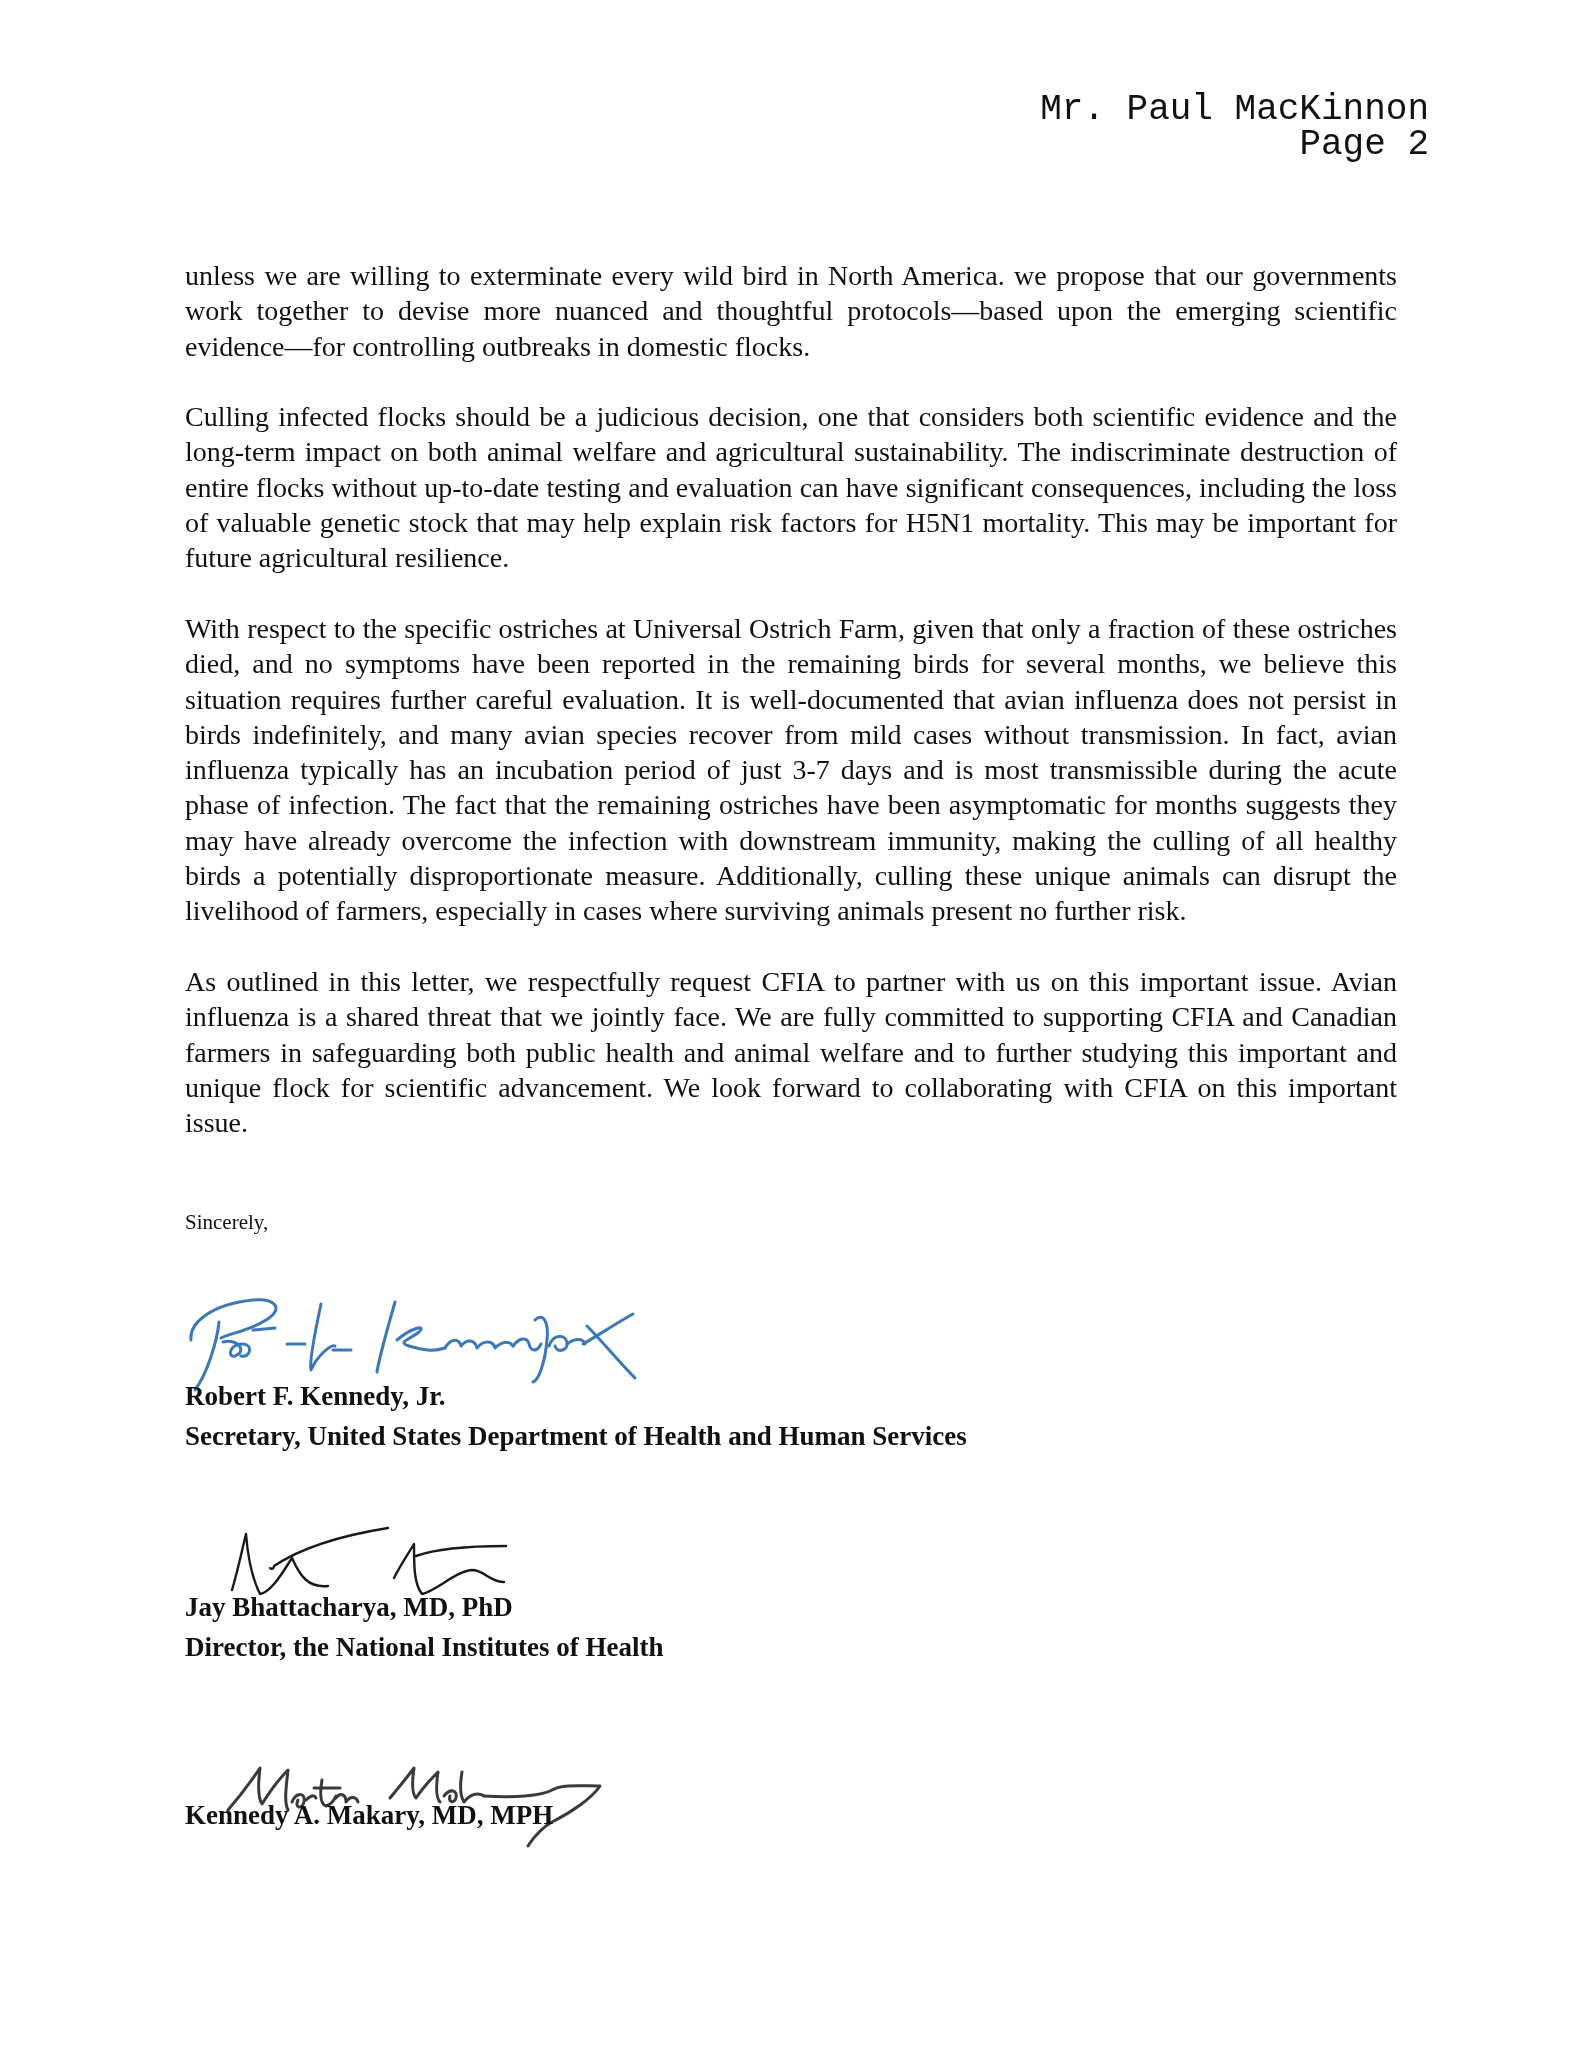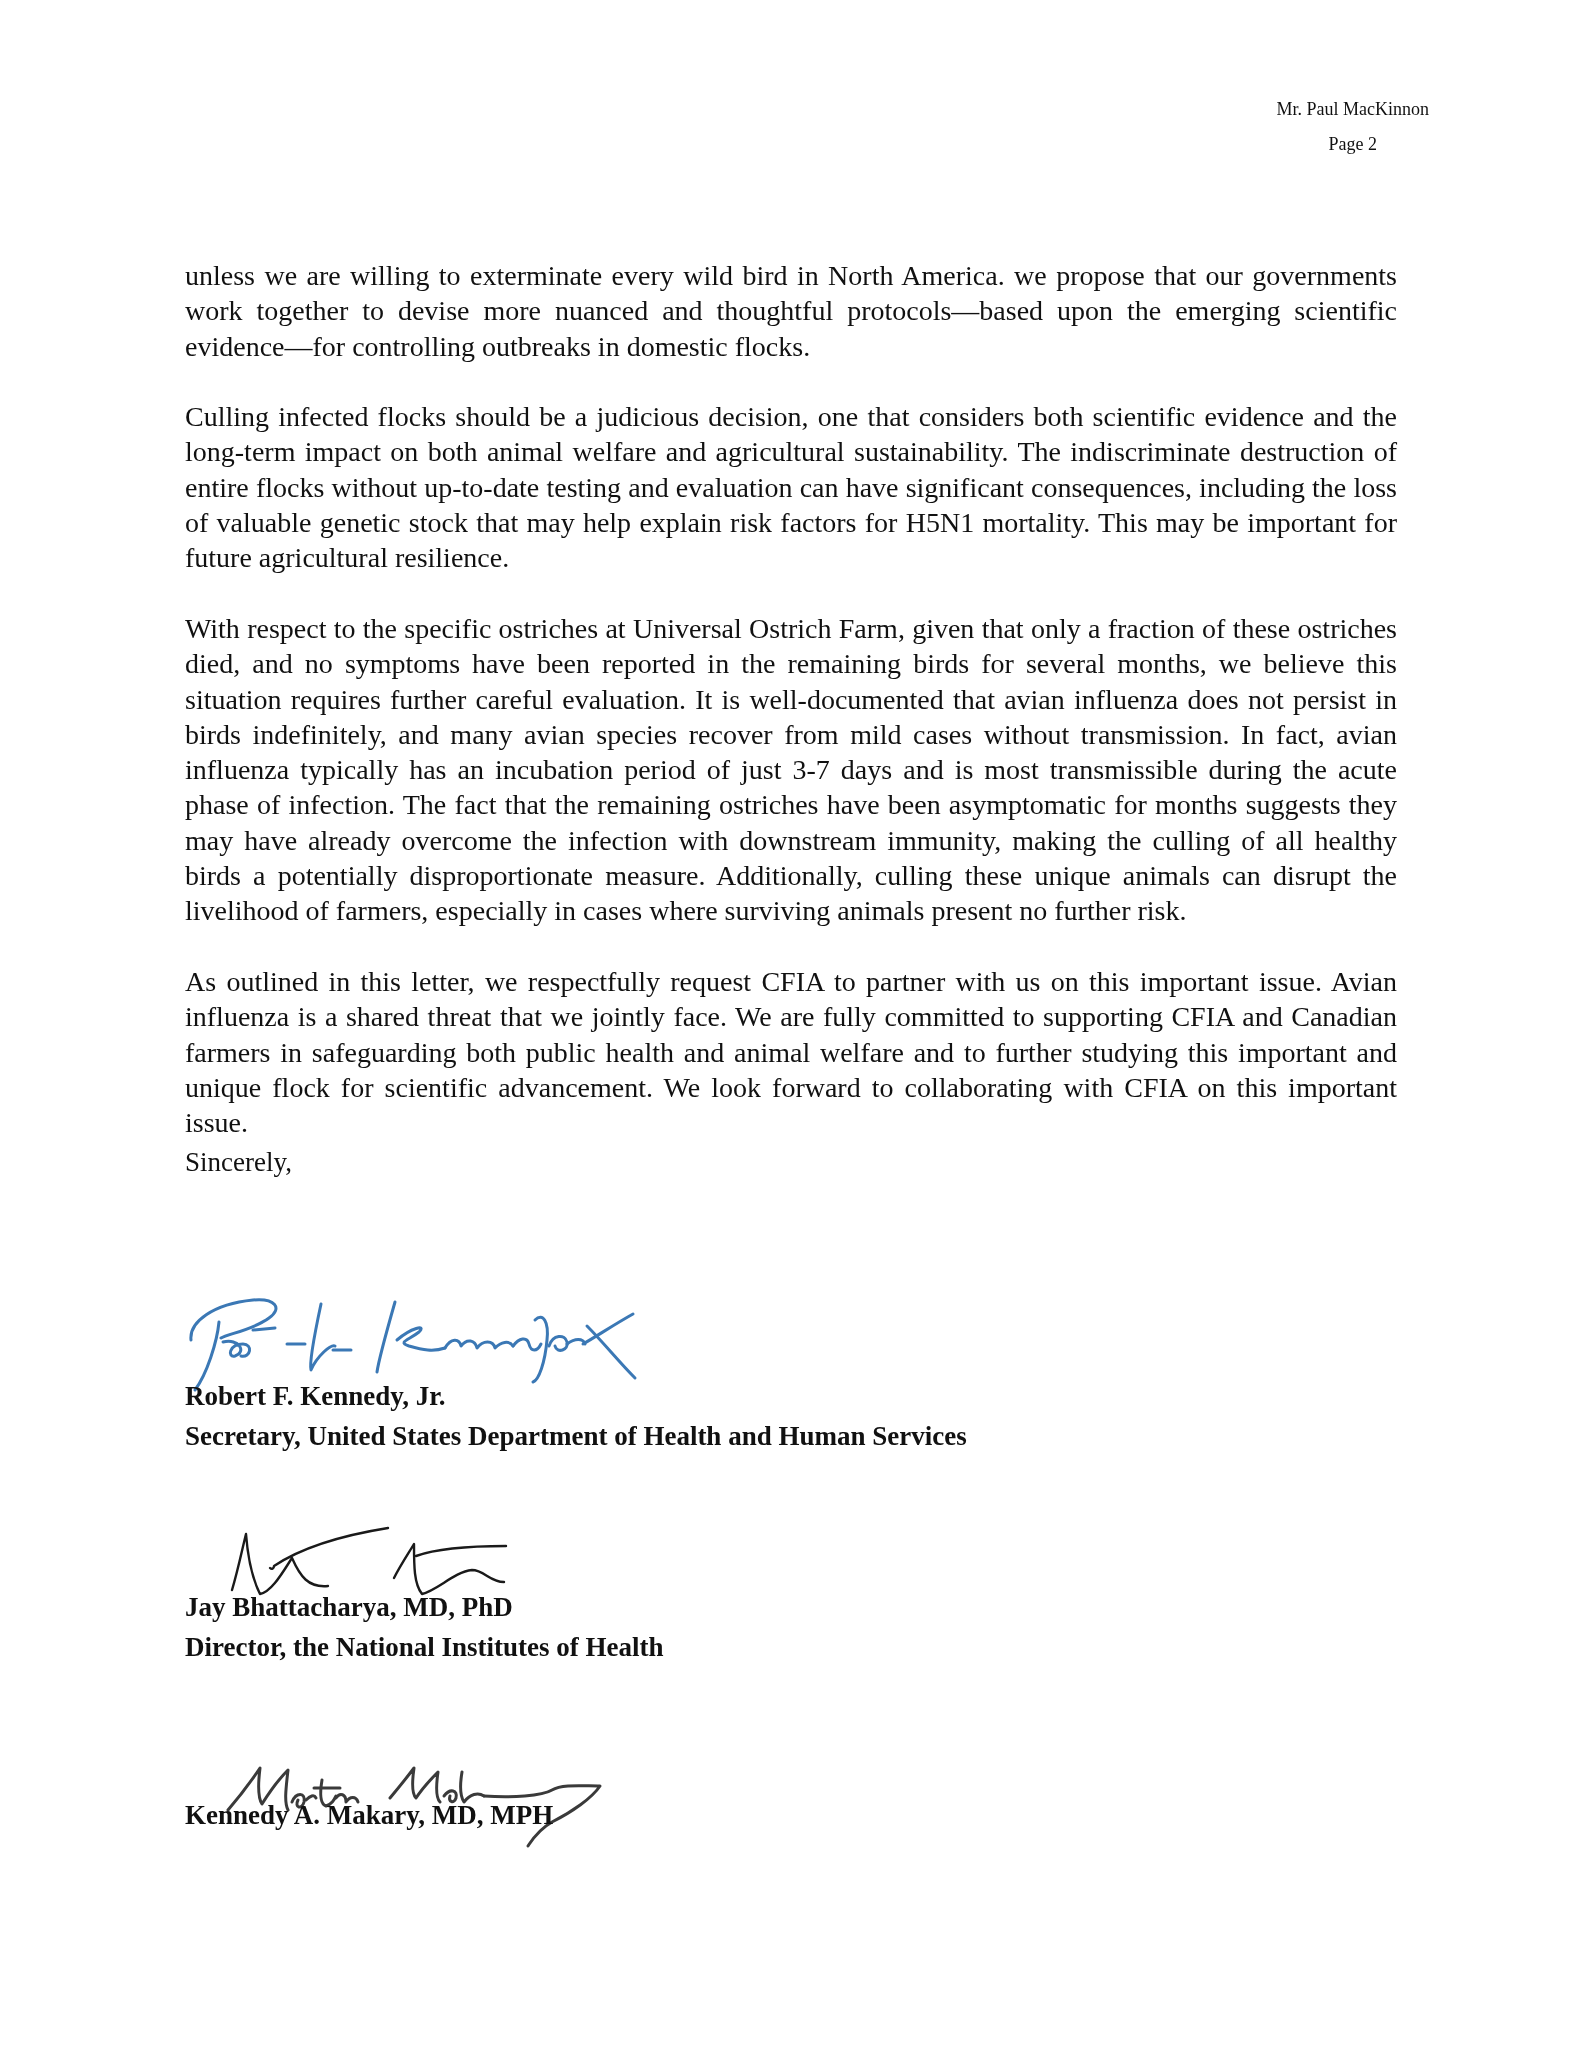--- a/index.html
+++ b/index.html
@@ -1,23 +1,23 @@
 <!DOCTYPE html>
 <html><head>
 <meta charset="utf-8">
 <style>
   html, body { margin: 0; padding: 0; background: #ffffff; }
   body { width: 1583px; height: 2048px; position: relative; overflow: hidden;
          font-family: "Liberation Serif", "DejaVu Serif", serif; color: #111111; }
-  .header { position: absolute; right: 154px; top: 92px; text-align: center;
-            font-size: 18px; line-height: 35px; }
+  .header { position: absolute; right: 154px; top: 92px; text-align: right;
+            font-size: 36px; line-height: 35px; font-family: Liberation Mono, monospace; }
   .body-text { position: absolute; left: 185px; width: 1212px; top: 258px;
                font-size: 28px; line-height: 35.3px; }
   .body-text p { margin: 0 0 35.3px 0; text-align: justify; text-justify: inter-word; }
-  .closing { position: absolute; left: 185px; top: 1145px; font-size: 27px; line-height: 35px; }
+  .closing { position: absolute; left: 185px; top: 1205px; font-size: 21px; line-height: 35px; }
   .sig-block { position: absolute; left: 185px; font-size: 27px; line-height: 40px; font-weight: bold; }
   .sig-block .line { white-space: nowrap; }
   .sig { position: absolute; }
   #sig-rfk { left: 183px; top: 1282px; width: 480px; height: 112px; }
   #sig-jay { left: 228px; top: 1520px; width: 300px; height: 80px; }
   #sig-mak { left: 222px; top: 1758px; width: 400px; height: 90px; }
   #block-rfk { top: 1376px; }
   #block-jay { top: 1587px; }
   #block-mak { top: 1795px; }
 </style>

